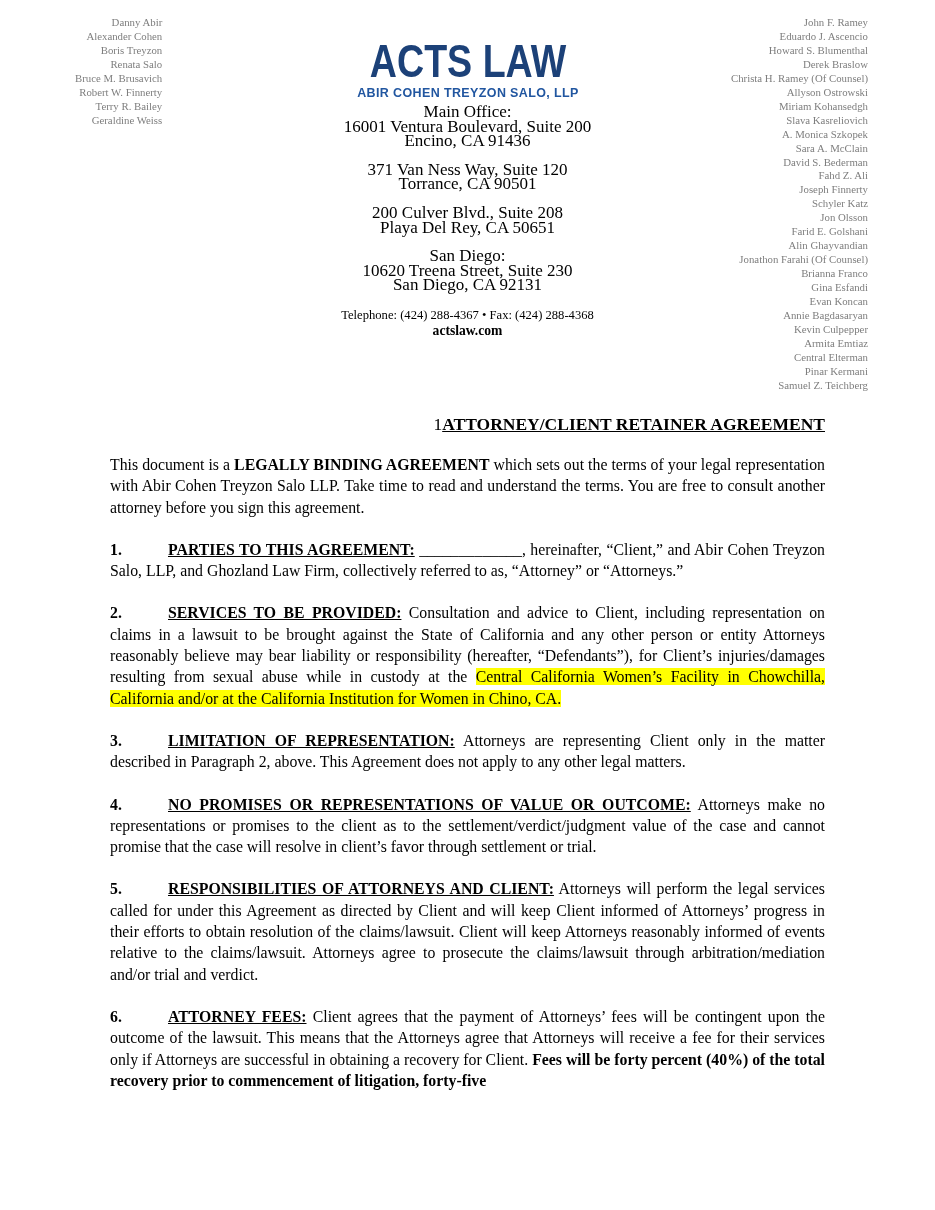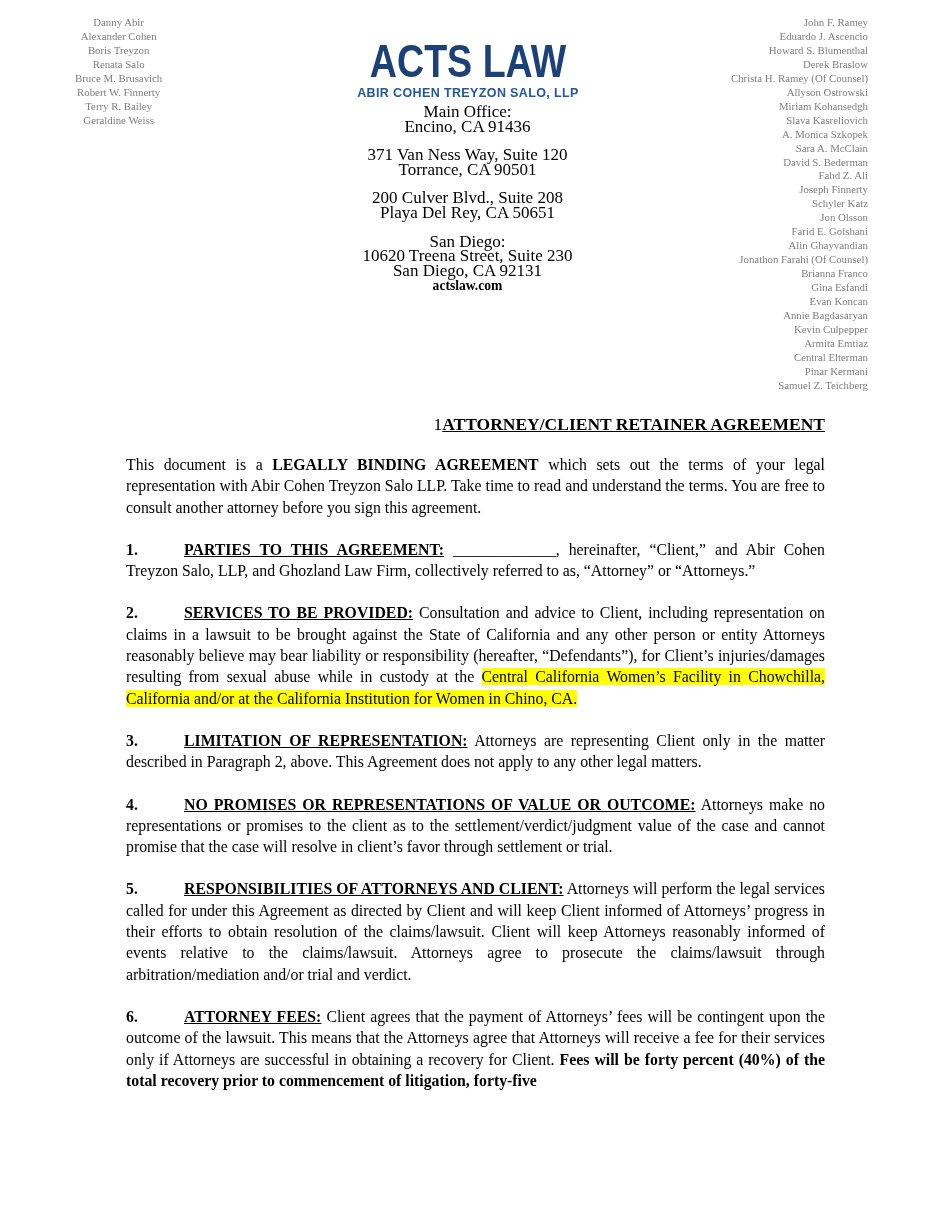--- a/index.html
+++ b/index.html
@@ -10,21 +10,21 @@
     color:#000;
     position:relative;
     overflow:hidden;
   }
   
   .names {
     position:absolute; top:16px;
     font-size:10.8px; line-height:13.95px;
     color:#7e7e7e;
   }
-  .names-left  { left:75px;  text-align:center; }
+  .names-left  { left:75px;  text-align:right; }
   .names-right { right:67px; text-align:right; }
 
   .center-block {
     position:absolute; top:38px; left:50%;
     transform:translateX(-50%);
     width:460px; text-align:center;
   }
   .logo-title {
     font-family:"Liberation Sans", sans-serif;
     font-weight:700; font-size:47px; line-height:0.98;
@@ -50,21 +50,21 @@
   }
   .doc-title {
     text-align:right;
     font-size:17.5px; line-height:22px;
     margin:0 0 19px 0;
   }
   .doc-title .t { font-weight:700; text-decoration:underline; }
   .para {
     text-align:justify;
     font-size:15.8px; line-height:21.3px;
-    margin:0 0 21px 16px;
+    margin:0 0 21px 0;
     font-family:Liberation Serif, serif;
   }
   .num  { font-weight:700; display:inline-block; width:58px; }
   .head { font-weight:700; text-decoration:underline; }
   .b    { font-weight:700; }
   .hl   { background:#ffff00; }
 </style>
 </head>
 <body>
 
@@ -108,39 +108,41 @@
     <div>Pinar Kermani</div>
     <div>Samuel Z. Teichberg</div>
   </div>
 
 <div class="center-block">
   <div class="logo-title">ACTS LAW</div>
   <div class="logo-subtitle">ABIR COHEN TREYZON SALO, LLP</div>
 
   <div class="office first">
     <div>Main Office:</div>
+    <div>16001 Ventura Boulevard, Suite 200</div>
     <div>Encino, CA 91436</div>
   </div>
 
   <div class="office">
     <div>371 Van Ness Way, Suite 120</div>
     <div>Torrance, CA 90501</div>
   </div>
 
   <div class="office">
     <div>200 Culver Blvd., Suite 208</div>
     <div>Playa Del Rey, CA 50651</div>
   </div>
 
   <div class="office">
     <div>San Diego:</div>
     <div>10620 Treena Street, Suite 230</div>
     <div>San Diego, CA 92131</div>
   </div>
 
+  <div class="contact">Telephone: (424) 288-4367 • Fax: (424) 288-4368</div>
   <div class="website">actslaw.com</div>
 </div>
 
 <div class="doc">
 
   <div class="doc-title">
     <span>1</span><span class="t">ATTORNEY/CLIENT RETAINER AGREEMENT</span>
   </div>
 
   <p class="para">

